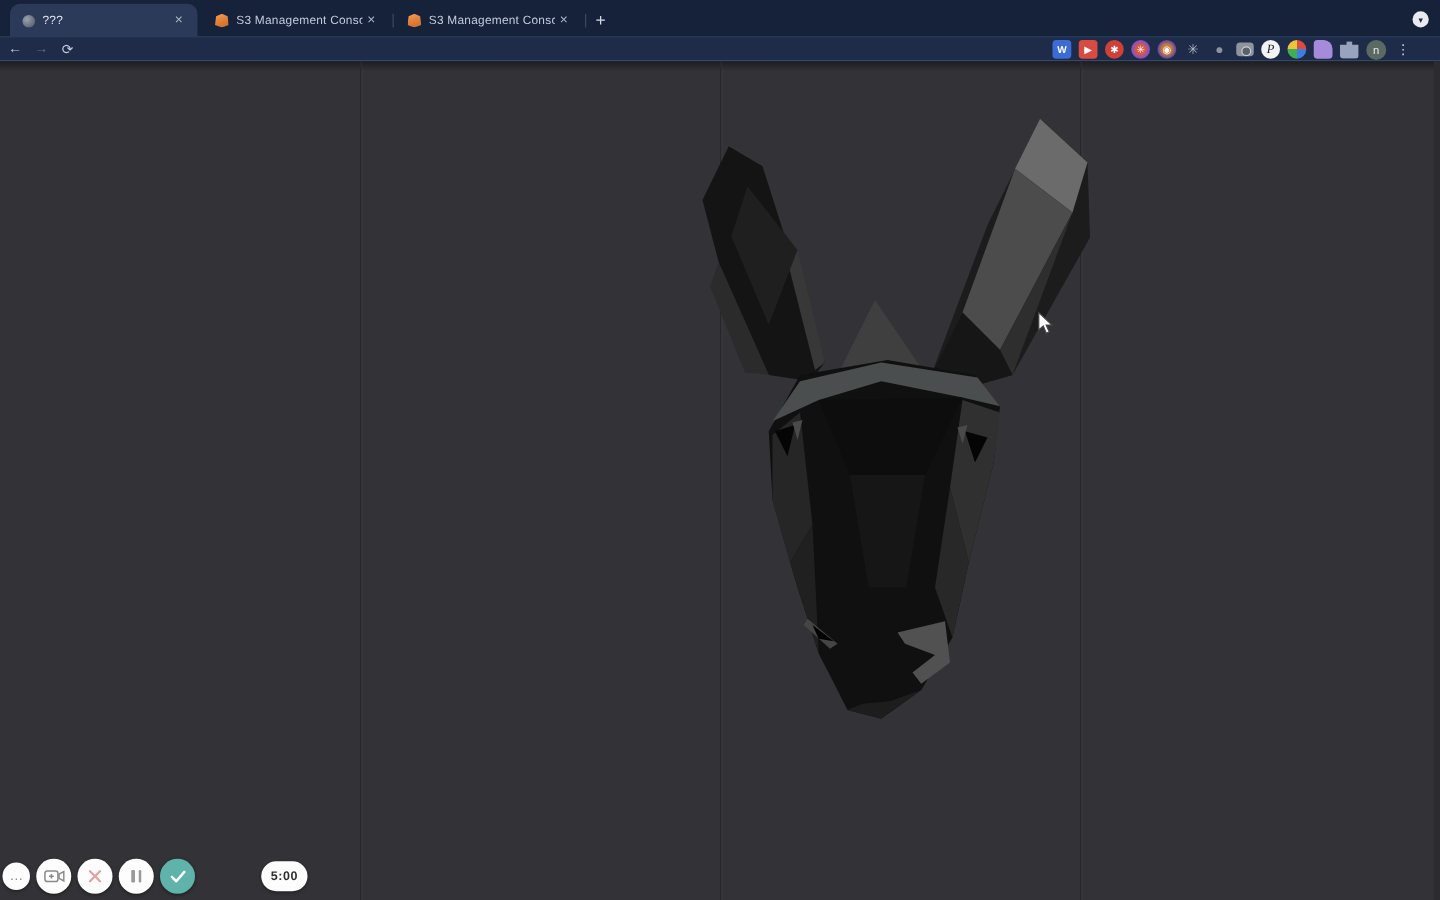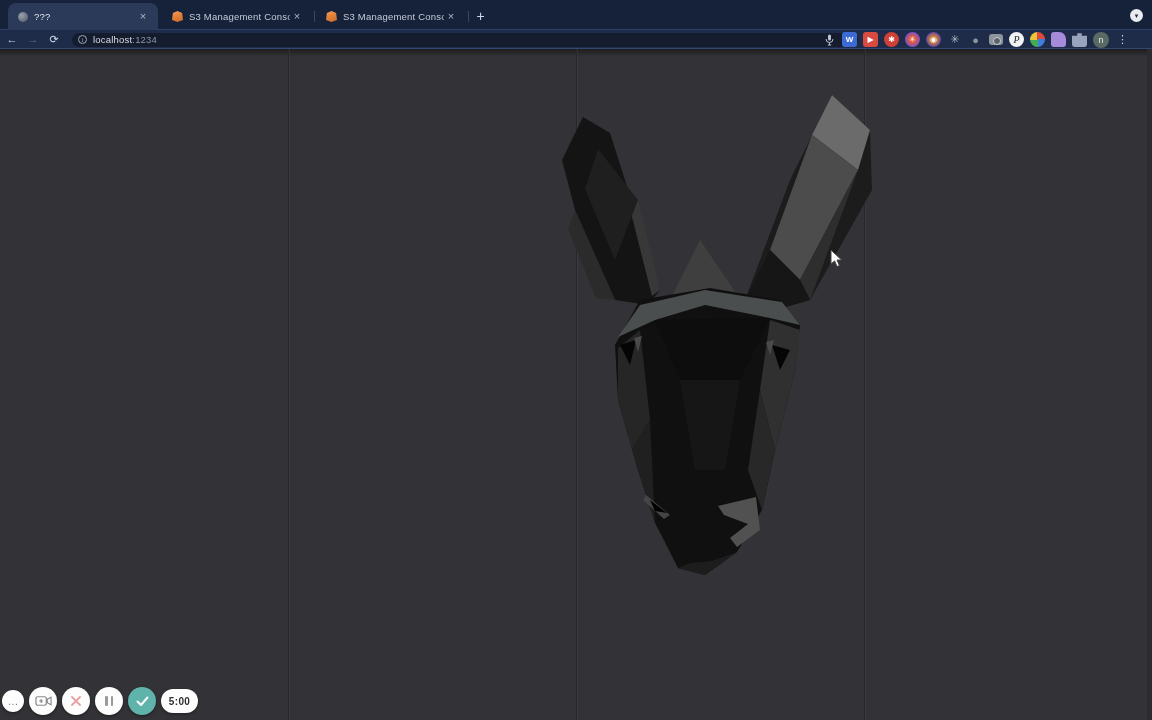--- a/index.html
+++ b/index.html
@@ -85,21 +85,21 @@
   .rec-controls { position:absolute; left:2px; top:687px; display:flex; align-items:center; gap:5px; }
   .rbtn { background:#fdfdfd; border-radius:50%; display:flex; align-items:center;
     justify-content:center; box-shadow:0 1px 3px rgba(0,0,0,0.45); }
   .rbtn.small { width:22px; height:22px; color:#8a8a8a; font-size:11px; }
   .rbtn.big { width:28px; height:28px; }
   .rbtn.check { background:#5fb3aa; }
   .pause-bars { display:flex; gap:3px; }
   .pause-bars span { width:2.5px; height:10px; background:#9a9a9a; border-radius:1px; }
   .timer-pill { height:24px; min-width:37px; padding:0 7px; border-radius:12px; background:#fdfdfd;
     color:#2f2f2f; font-size:10px; font-weight:bold; display:flex; align-items:center;
-    justify-content:center; box-shadow:0 1px 3px rgba(0,0,0,0.45); letter-spacing:.4px; }
+    justify-content:center; box-shadow:0 1px 3px rgba(0,0,0,0.45); letter-spacing:.4px;margin-left:48px; }
 </style>
 </head>
 <body>
 
 <div class="tabstrip">
   <div class="tab active" style="left:8px">
     <span class="favicon-globe"></span>
     <span class="tab-title">???</span>
     <span class="tab-close">×</span>
   </div>
@@ -117,31 +117,20 @@
   <div class="tab-sep" style="left:468px"></div>
   <div class="newtab-btn">+</div>
   <div class="tabsearch">▾</div>
 </div>
 
 <div class="toolbar">
   <span class="navbtn">←</span>
   <span class="navbtn disabled">→</span>
   <span class="navbtn">⟳</span>
 
-  <div class="omnibox">
-    <span class="info-icon">i</span>
-    <span class="url"><span class="host">localhost</span><span class="port">:1234</span></span>
-    <span class="omni-trailing">
-      <svg class="mini-icon" width="9" height="12" viewBox="0 0 9 12">
-        <rect x="3" y="0.5" width="3" height="6" rx="1.5" fill="#b9c3d2"></rect>
-        <path d="M1 5 a3.5 3.5 0 0 0 7 0 M4.5 8.5 v2.5 M2.8 11 h3.4" stroke="#b9c3d2" stroke-width="1" fill="none"></path>
-      </svg>
-      <span class="mini-icon">☆</span>
-    </span>
-  </div>
 </div>
 
 <div class="ext-row">
   <span class="ext ext-w">W</span>
   <span class="ext ext-vid">▶</span>
   <span class="ext ext-hand round">✱</span>
   <span class="ext ext-burst round">✳</span>
   <span class="ext ext-badge round">◉</span>
   <span class="ext ext-ast">✳</span>
   <span class="ext ext-blob">●</span>

